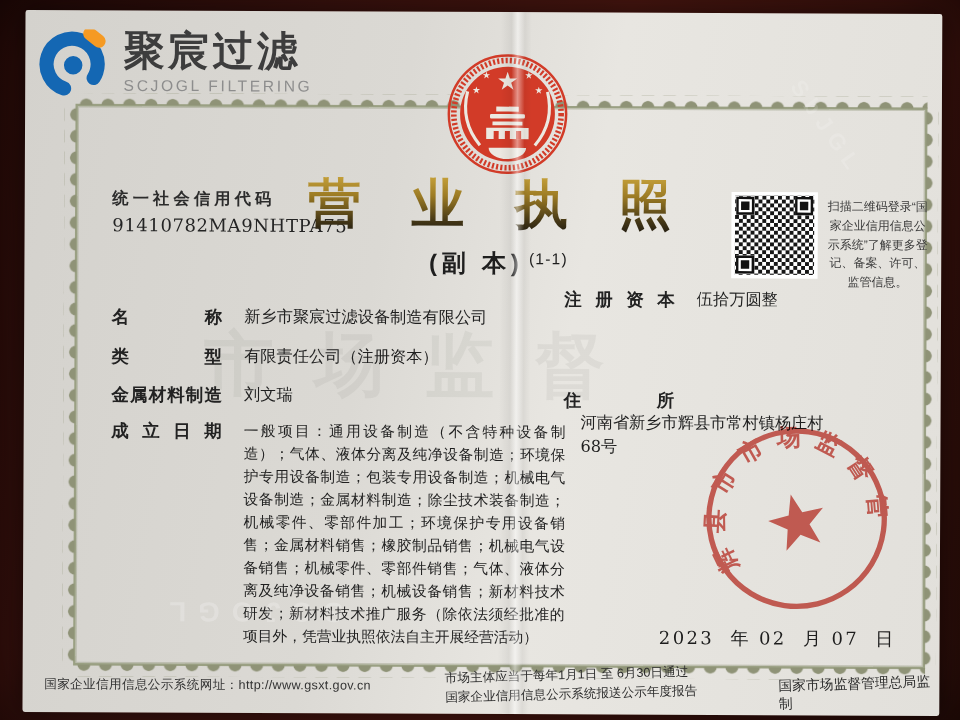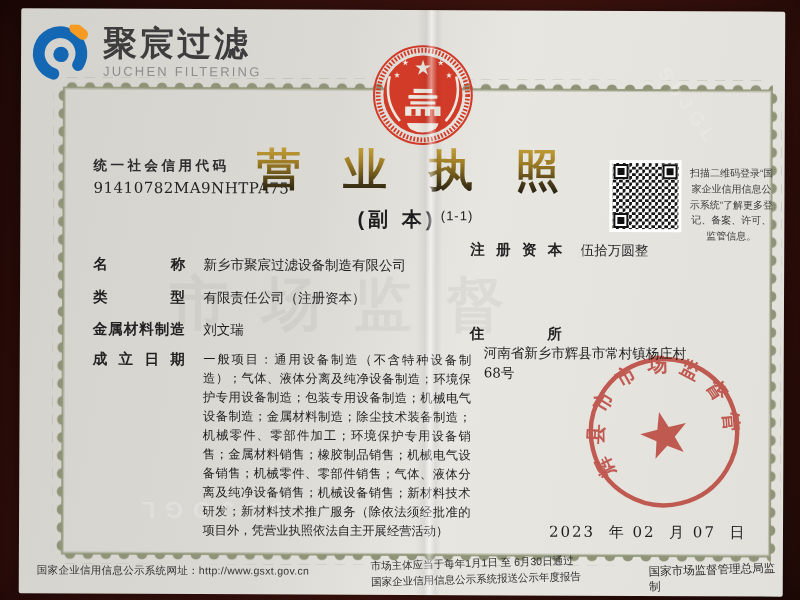--- a/index.html
+++ b/index.html
@@ -84,21 +84,21 @@
     <div class="logo">
       <span>
         <svg width="58" height="58" viewBox="0 0 64 64">
           <circle cx="32" cy="32" r="23.5" fill="none" stroke="#1467b3" stroke-width="13" stroke-dasharray="116 32" transform="rotate(108 32 32)" stroke-linecap="round"></circle>
           <rect x="41" y="1" width="23" height="12" rx="6" fill="#f59a23" transform="rotate(38 52 7)"></rect>
           <circle cx="33" cy="33" r="8.5" fill="#1467b3"></circle>
         </svg>
       </span>
       <span class="logo-txt">
         <div class="logo-cn">聚宸过滤</div>
-        <div class="logo-en">JUCHEN FILTERING</div>
+        <div class="logo-en">SCJOGL FILTERING</div>
       </span>
     </div>
 
     <div class="frame">
       <div class="sc t"></div>
       <div class="sc b"></div>
       <div class="sc l"></div>
       <div class="sc r"></div>
     </div>
 

